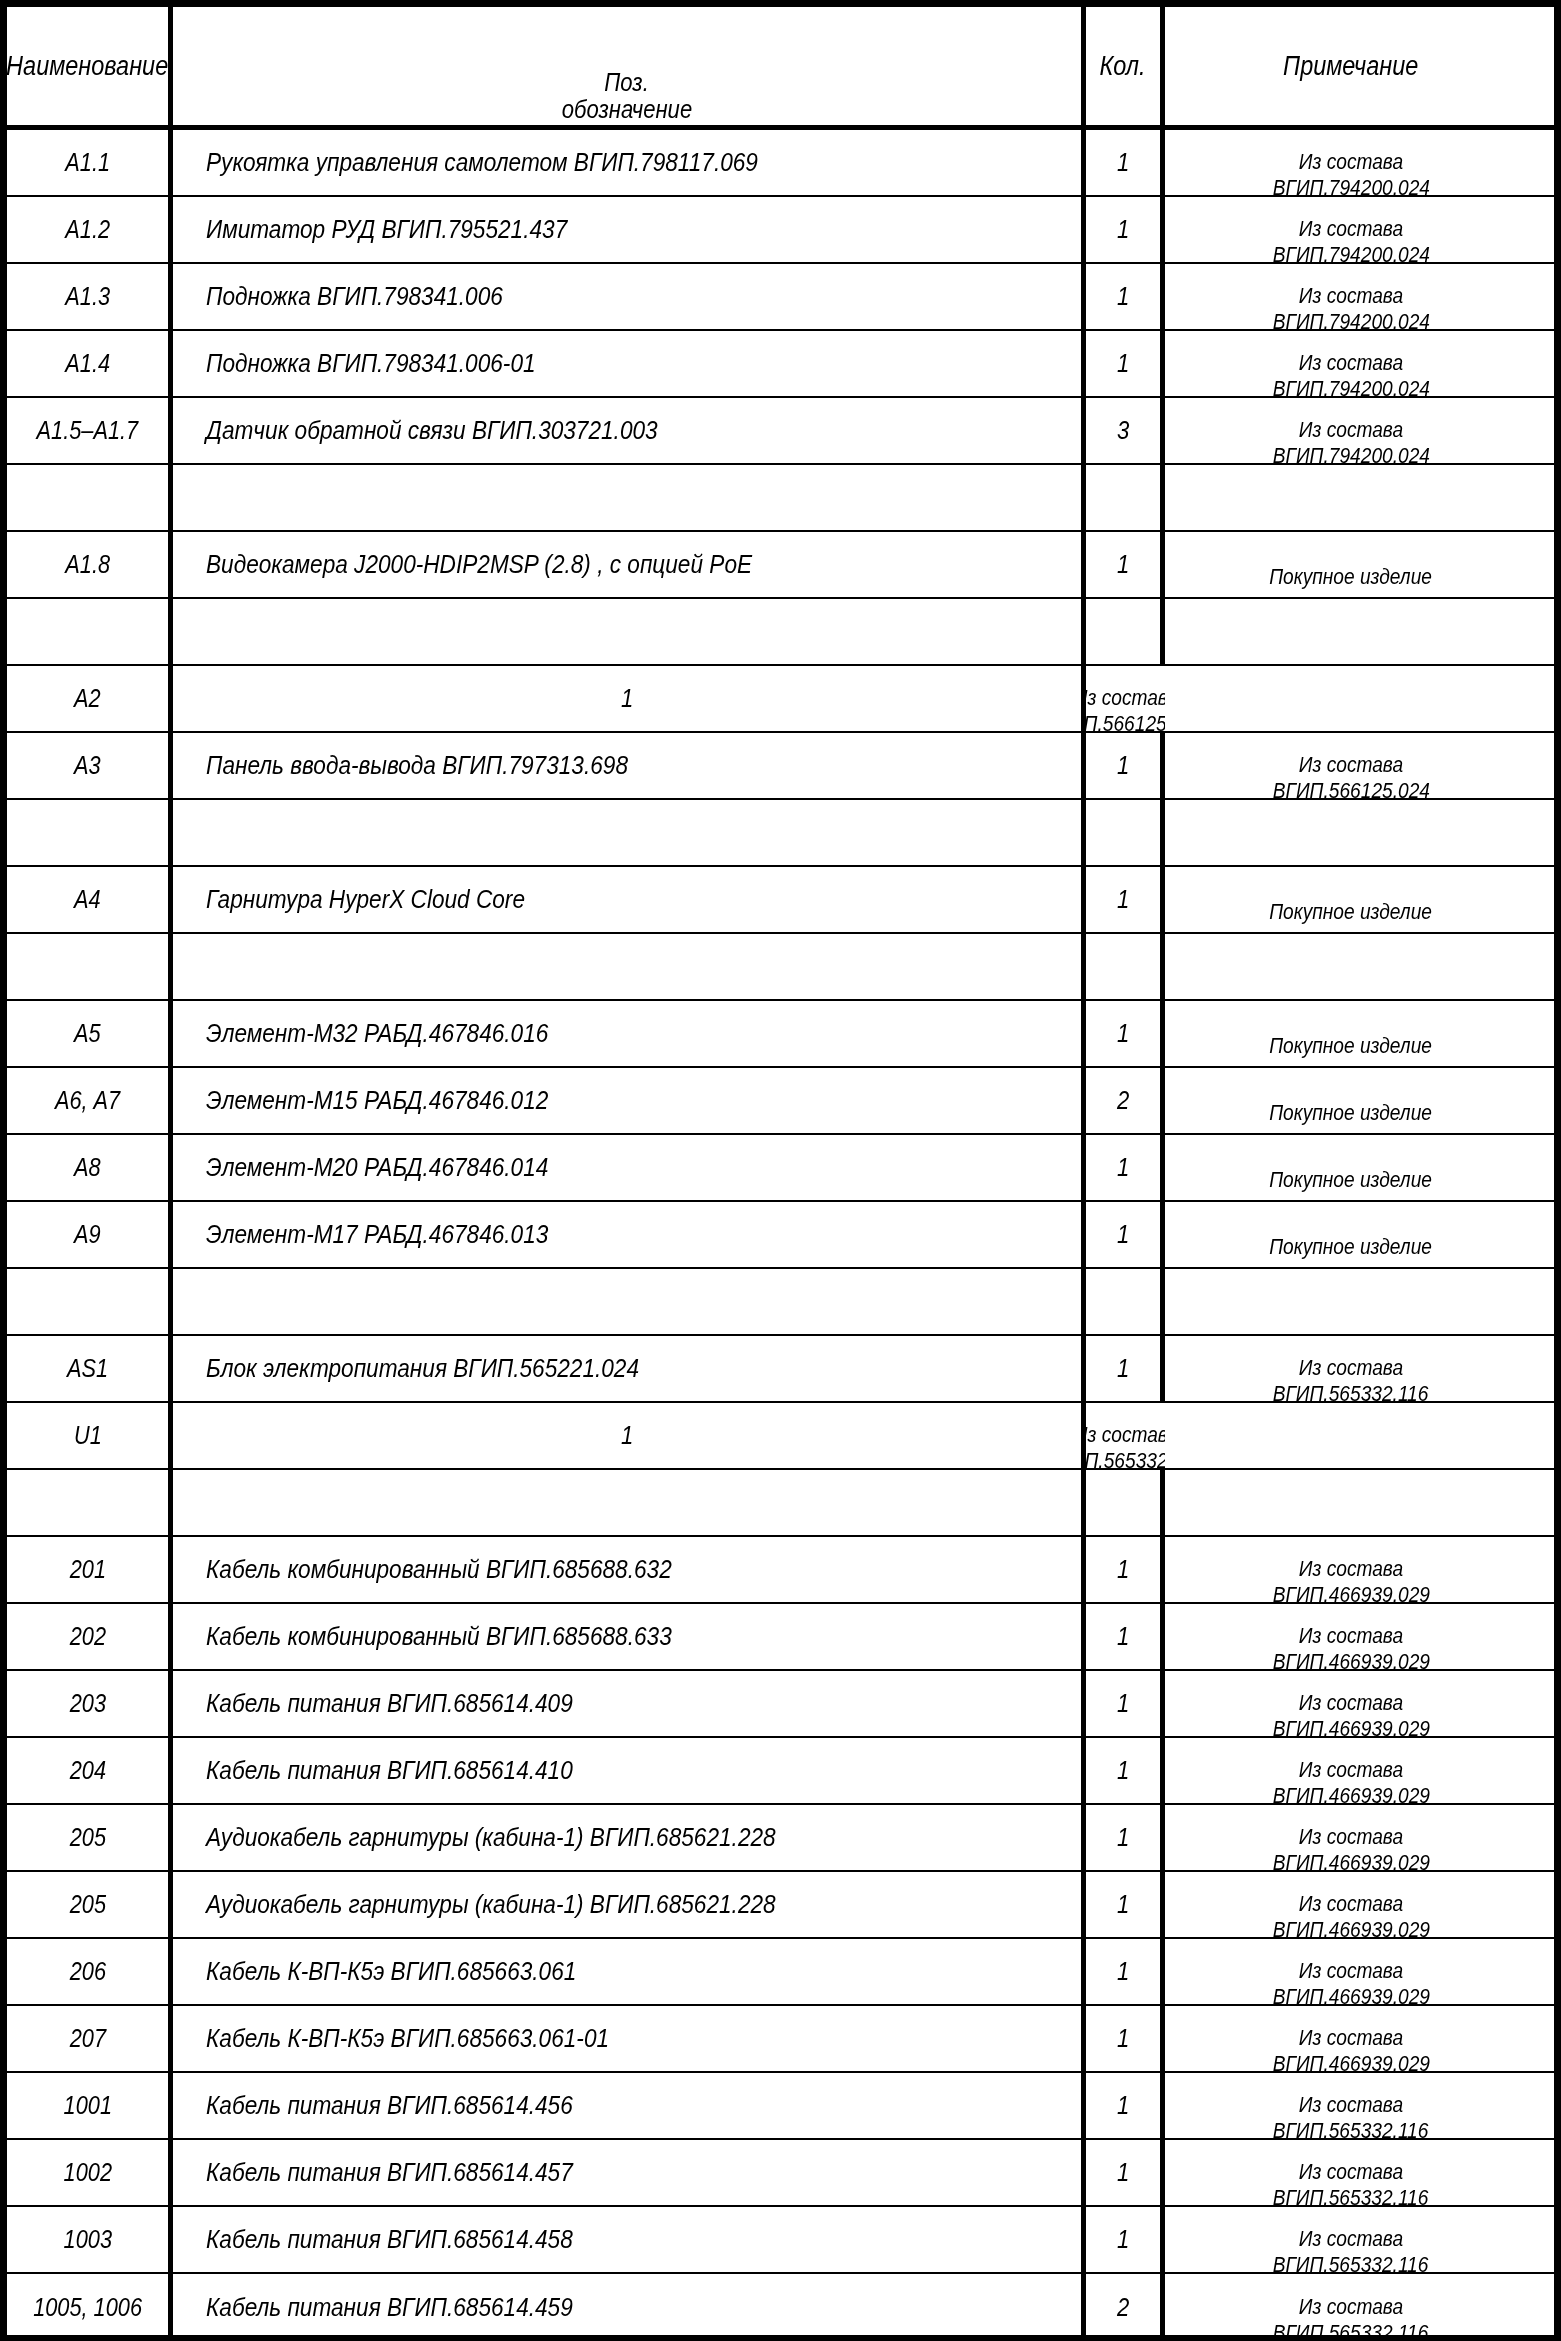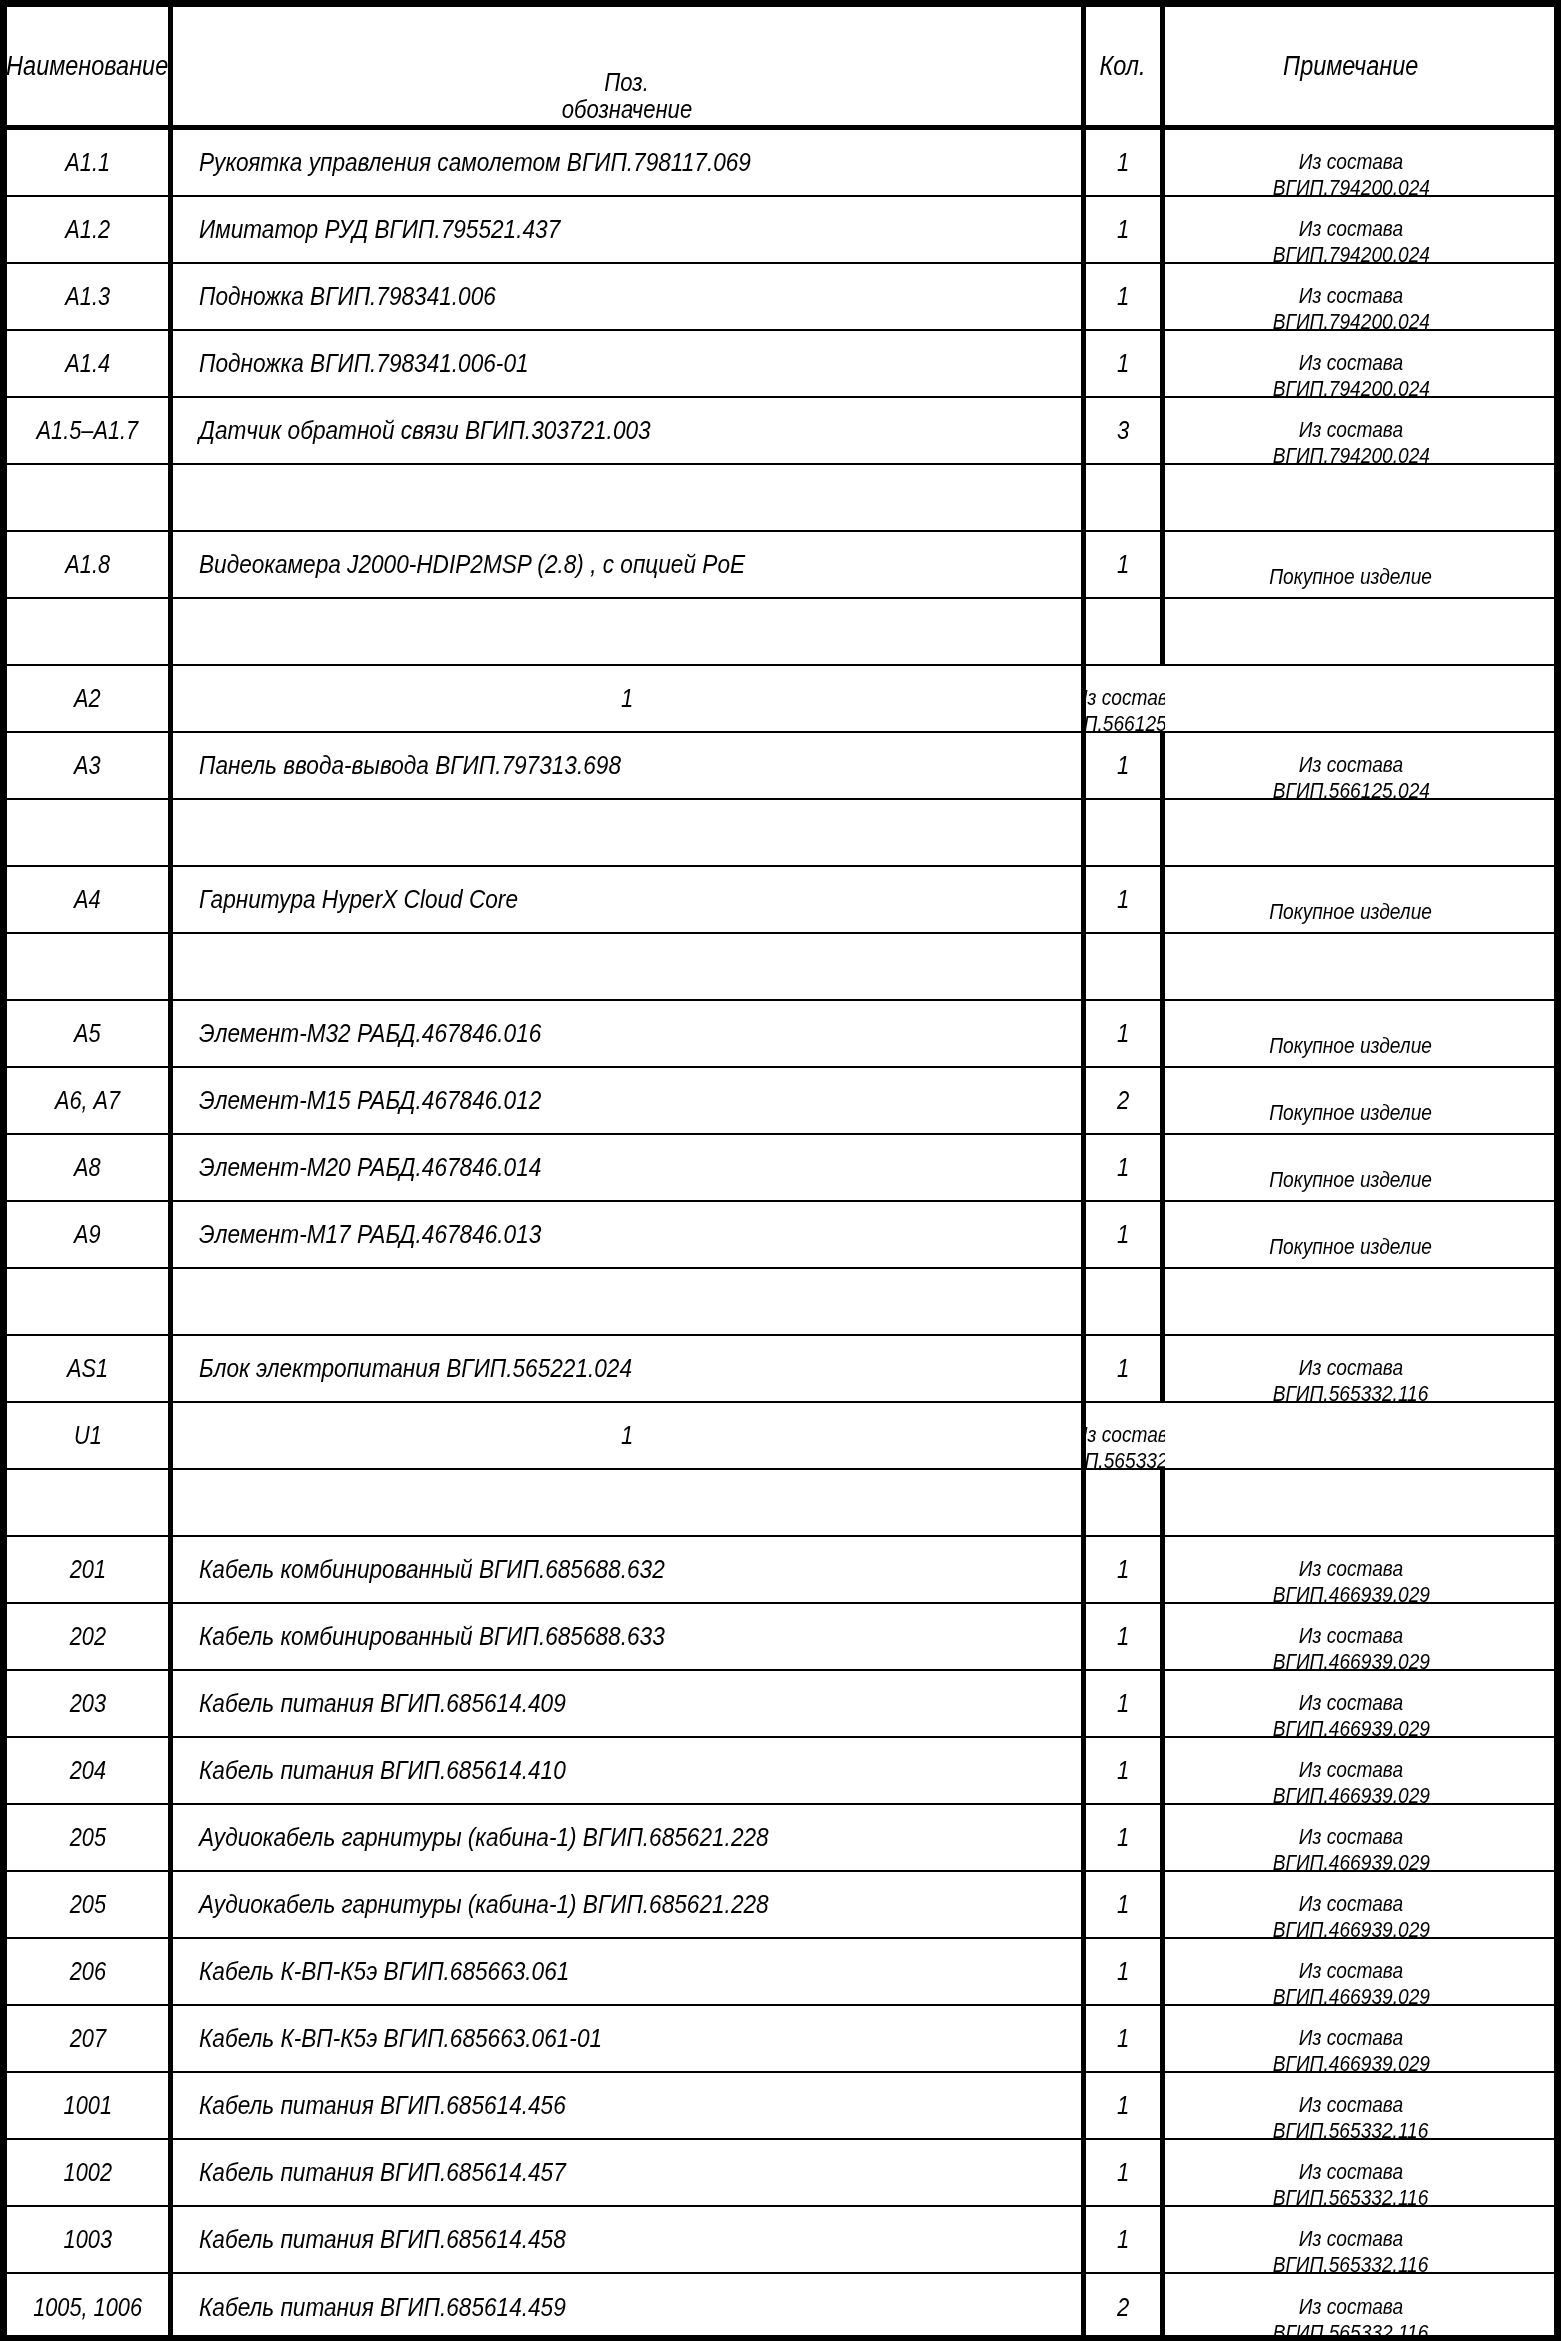--- a/index.html
+++ b/index.html
@@ -44,21 +44,21 @@
   .cell {
     box-sizing: border-box;
     display: flex;
     align-items: center;
     justify-content: center;
     overflow: hidden;
   }
   .cell.cb { border-right: 5.6px solid #000; }
   .cell.name {
     justify-content: flex-start;
-    padding-left: 26px;
+    padding-left: 33px;
   }
   .cell.note {
     flex-direction: column;
     margin-top: 24px;
   }
   .txt {
     font-style: italic;
     display: inline-block;
     transform: scaleX(0.87);
     transform-origin: center center;

